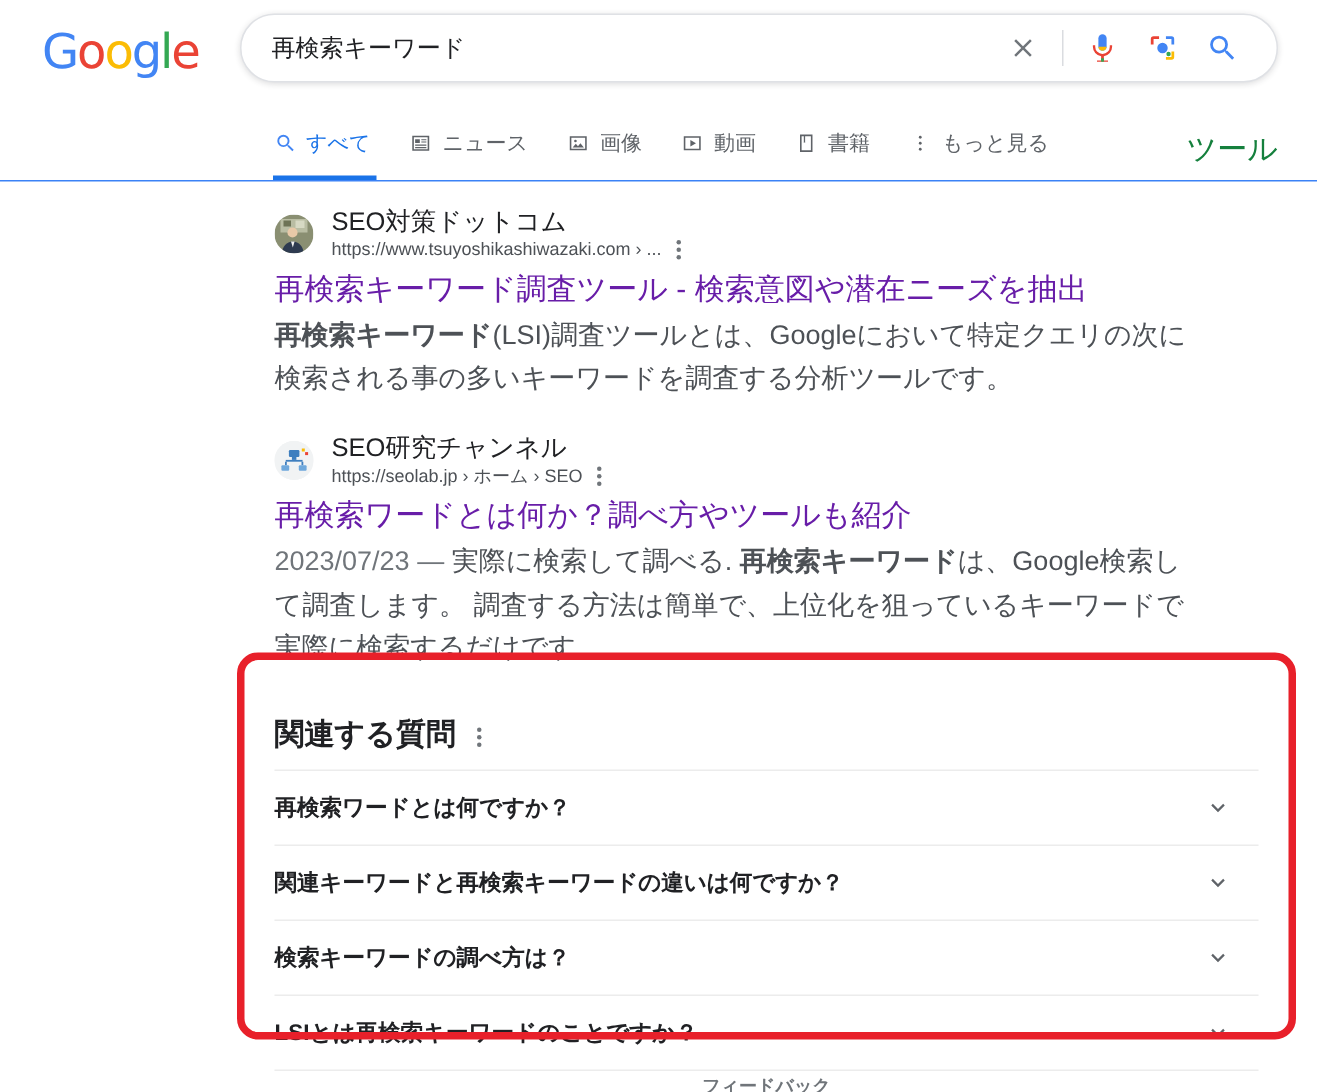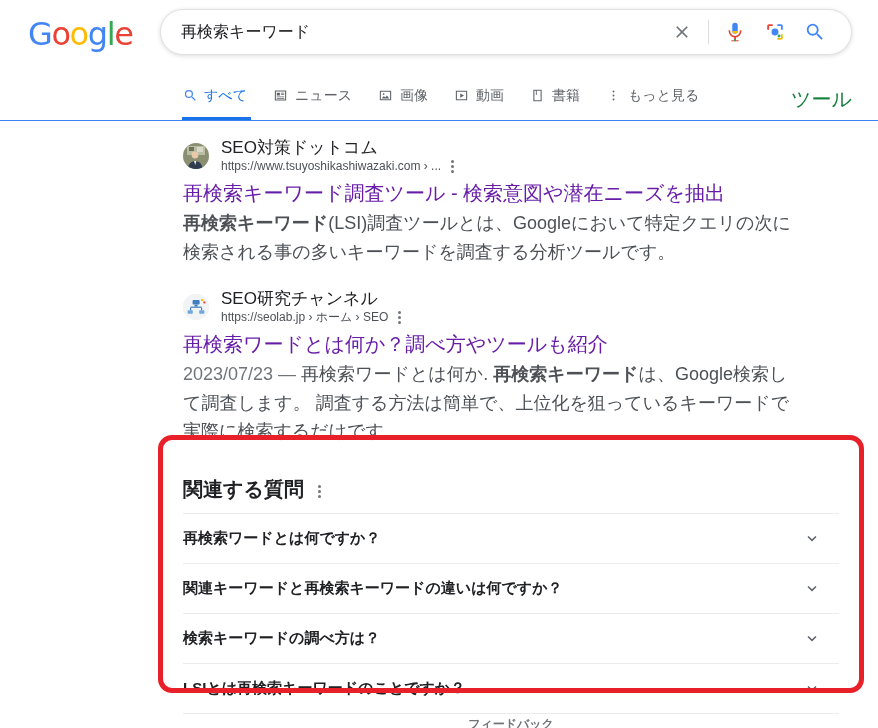--- a/index.html
+++ b/index.html
@@ -446,21 +446,21 @@
           <span class="site-url">https://seolab.jp › ホーム › SEO</span>
           <span class="kebab">
               <i></i>
               <i></i>
               <i></i>
             </span>
         </div>
       </div>
     </div>
     <div class="res-title">再検索ワードとは何か？調べ方やツールも紹介</div>
-    <div class="res-snippet"><span class="snip-date">2023/07/23 — </span><span>再検索ワードとは何か. </span><b>再検索キーワード</b><span>は、Google検索して調査します。 調査する方法は簡単で、上位化を狙っているキーワードで実際に検索するだけです ...</span></div>
+    <div class="res-snippet"><span class="snip-date">2023/07/23 — </span><span>実際に検索して調べる. </span><b>再検索キーワード</b><span>は、Google検索して調査します。 調査する方法は簡単で、上位化を狙っているキーワードで実際に検索するだけです ...</span></div>
   </div>
 
   <div class="paa-wrap">
     <div class="paa-title">
       <span>関連する質問</span>
       <span class="kebab" style="padding-top:6px;">
           <i></i>
           <i></i>
           <i></i>
         </span>

